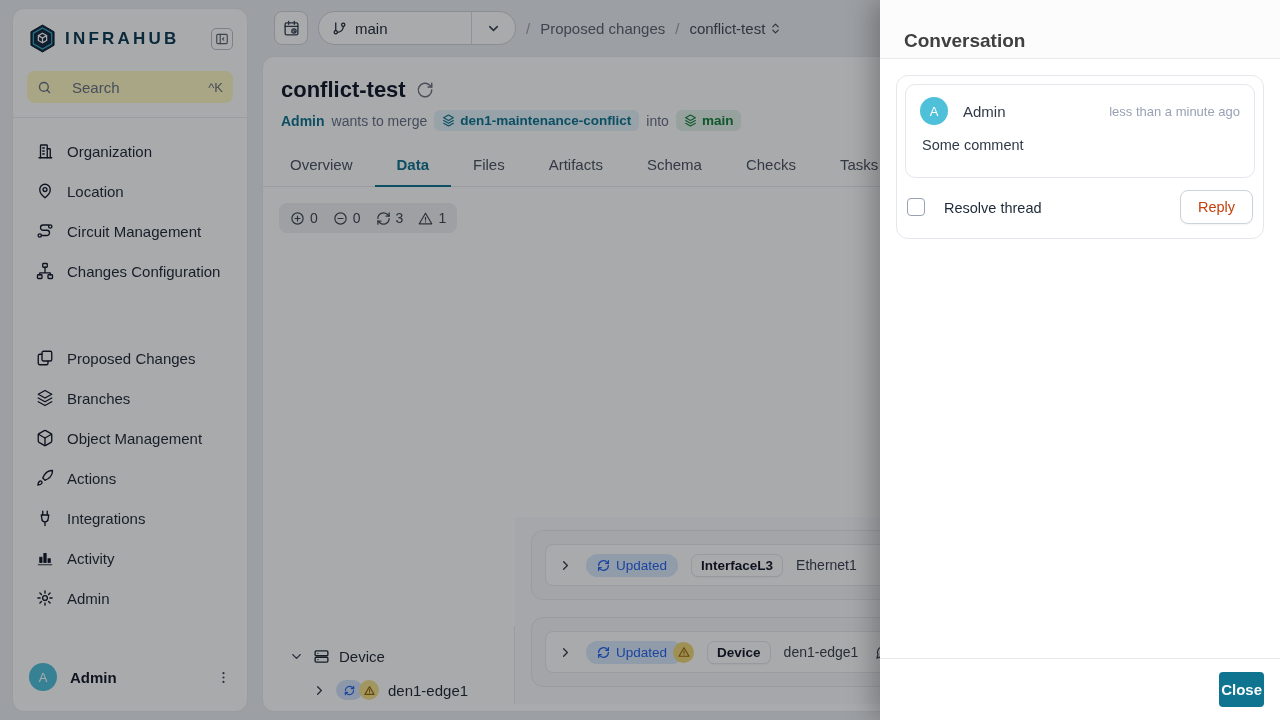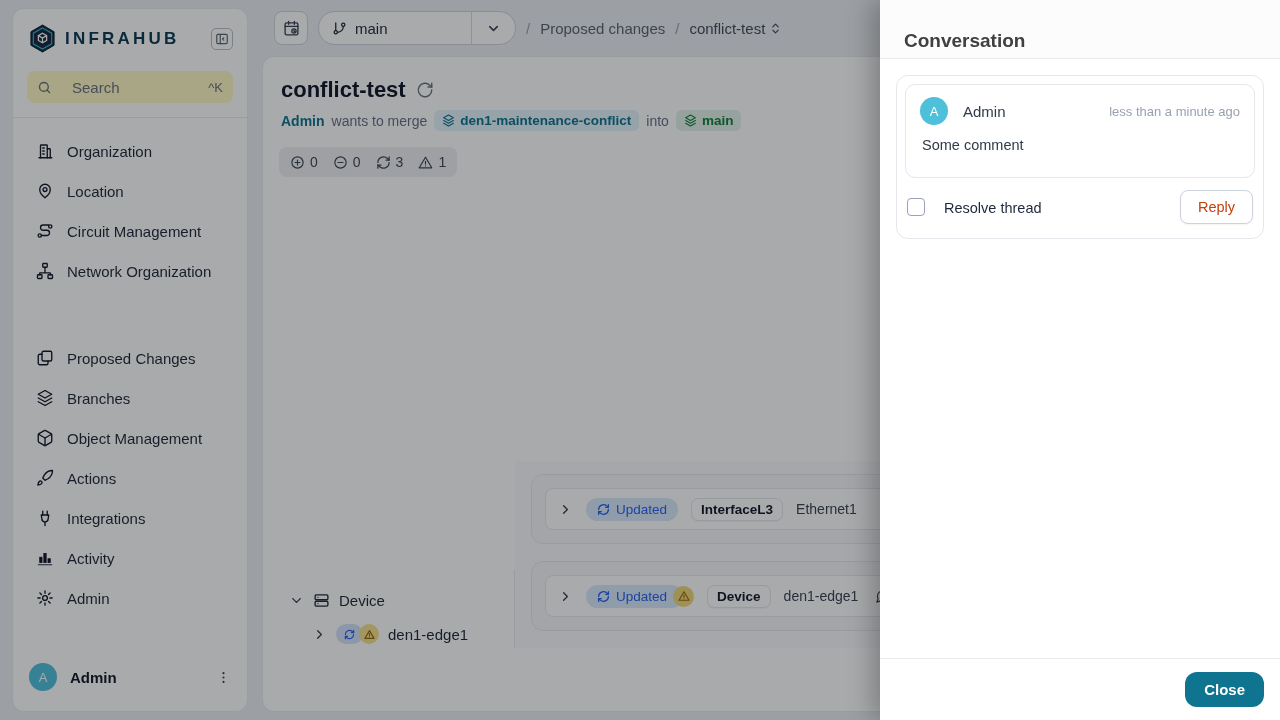--- a/index.html
+++ b/index.html
@@ -114,21 +114,21 @@
   .comment-time { margin-left:auto; font-size:13px; color:#98a2b3; }
   .comment-text { margin:12px 0 0 2px; font-size:14.5px; color:#303a49; }
   .thread-actions { display:flex; align-items:center; justify-content:space-between; margin-top:12px; padding:0 2px 6px 2px; }
   .resolve-wrap { display:flex; align-items:flex-end; gap:19px; font-size:14.5px; color:#1d2939; }
   .resolve-wrap input { width:18px; height:18px; appearance:none; border:1.5px solid #98a2b3; border-radius:4px; background:#fff; }
   .reply-btn { background:#fff; border:1px solid #cdd3db; border-radius:8px; padding:8px 17px;
     font-size:14.5px; font-weight:500; color:#c2410c; font-family:"Liberation Sans", sans-serif;
     box-shadow:0 1px 2px rgba(0,0,0,.05); cursor:pointer; }
   .panel-footer { position:absolute; left:0; right:0; bottom:0; height:62px; border-top:1px solid #e8eaed;
     display:flex; align-items:center; justify-content:flex-end; padding:0 16px; background:#fff; }
-  .close-btn { background:#0e7490; color:#fff; border:none; border-radius:12px; padding:9px 19px;
+  .close-btn { background:#0e7490; color:#fff; border:none; border-radius:4px; padding:9px 2px;
     font-size:15px; font-weight:600; font-family:"Liberation Sans", sans-serif; cursor:pointer; }
 </style>
 </head>
 <body>
 
 <div class="sidebar">
   <div class="logo-row">
     <span class="icon">
       <svg width="27" height="29" viewBox="0 0 28 30">
         <polygon points="14,1 26,8 26,22 14,29 2,22 2,8" fill="#14293e" stroke="#0a1b2b" stroke-width="1"></polygon>
@@ -193,21 +193,21 @@
     </div>
     <div class="nav-item">
       <span class="icon">
         <svg width="18" height="18" viewBox="0 0 24 24" fill="none" stroke="currentColor" stroke-width="1.8" stroke-linecap="round" stroke-linejoin="round">
           <rect x="9" y="2" width="6" height="5" rx="1"></rect>
             <rect x="2" y="17" width="6" height="5" rx="1"></rect>
             <rect x="16" y="17" width="6" height="5" rx="1"></rect>
             <path d="M12 7v4M5 17v-2.5h14V17M12 11v3.5"></path>
         </svg>
       </span>
-      <span>Network Organization</span>
+      <span>Changes Configuration</span>
     </div>
   </div>
 
   <div class="nav-group second">
     <div class="nav-item">
       <span class="icon">
         <svg width="18" height="18" viewBox="0 0 24 24" fill="none" stroke="currentColor" stroke-width="1.8" stroke-linecap="round" stroke-linejoin="round">
           <rect x="8" y="3" width="13" height="13" rx="2"></rect>
             <path d="M16 16v3a2 2 0 0 1-2 2H5a2 2 0 0 1-2-2V9a2 2 0 0 1 2-2h3"></path>
         </svg>
@@ -360,20 +360,32 @@
         <svg width="13" height="13" viewBox="0 0 24 24" fill="none" stroke="currentColor" stroke-width="2" stroke-linecap="round" stroke-linejoin="round">
           <path d="m12 2 9 5-9 5-9-5 9-5Z"></path>
             <path d="m3 12 9 5 9-5"></path>
             <path d="m3 17 9 5 9-5"></path>
         </svg>
       </span>
       <span>main</span>
     </span>
   </div>
 
+  <div class="tabs-row">
+    <span class="tab">Overview</span>
+    <span class="tab active">Data</span>
+    <span class="tab">Files</span>
+    <span class="tab">Artifacts</span>
+    <span class="tab">Schema</span>
+    <span class="tab">Checks</span>
+    <span class="tab">
+      <span>Tasks</span>
+      <span class="tab-badge">4</span>
+    </span>
+  </div>
 
   <div class="stats-row">
     <span class="stats-pill">
       <span class="stat">
         <span class="icon">
           <svg width="15" height="15" viewBox="0 0 24 24" fill="none" stroke="currentColor" stroke-width="1.9" stroke-linecap="round">
             <circle cx="12" cy="12" r="9"></circle>
               <path d="M12 8v8M8 12h8"></path>
           </svg>
         </span>

